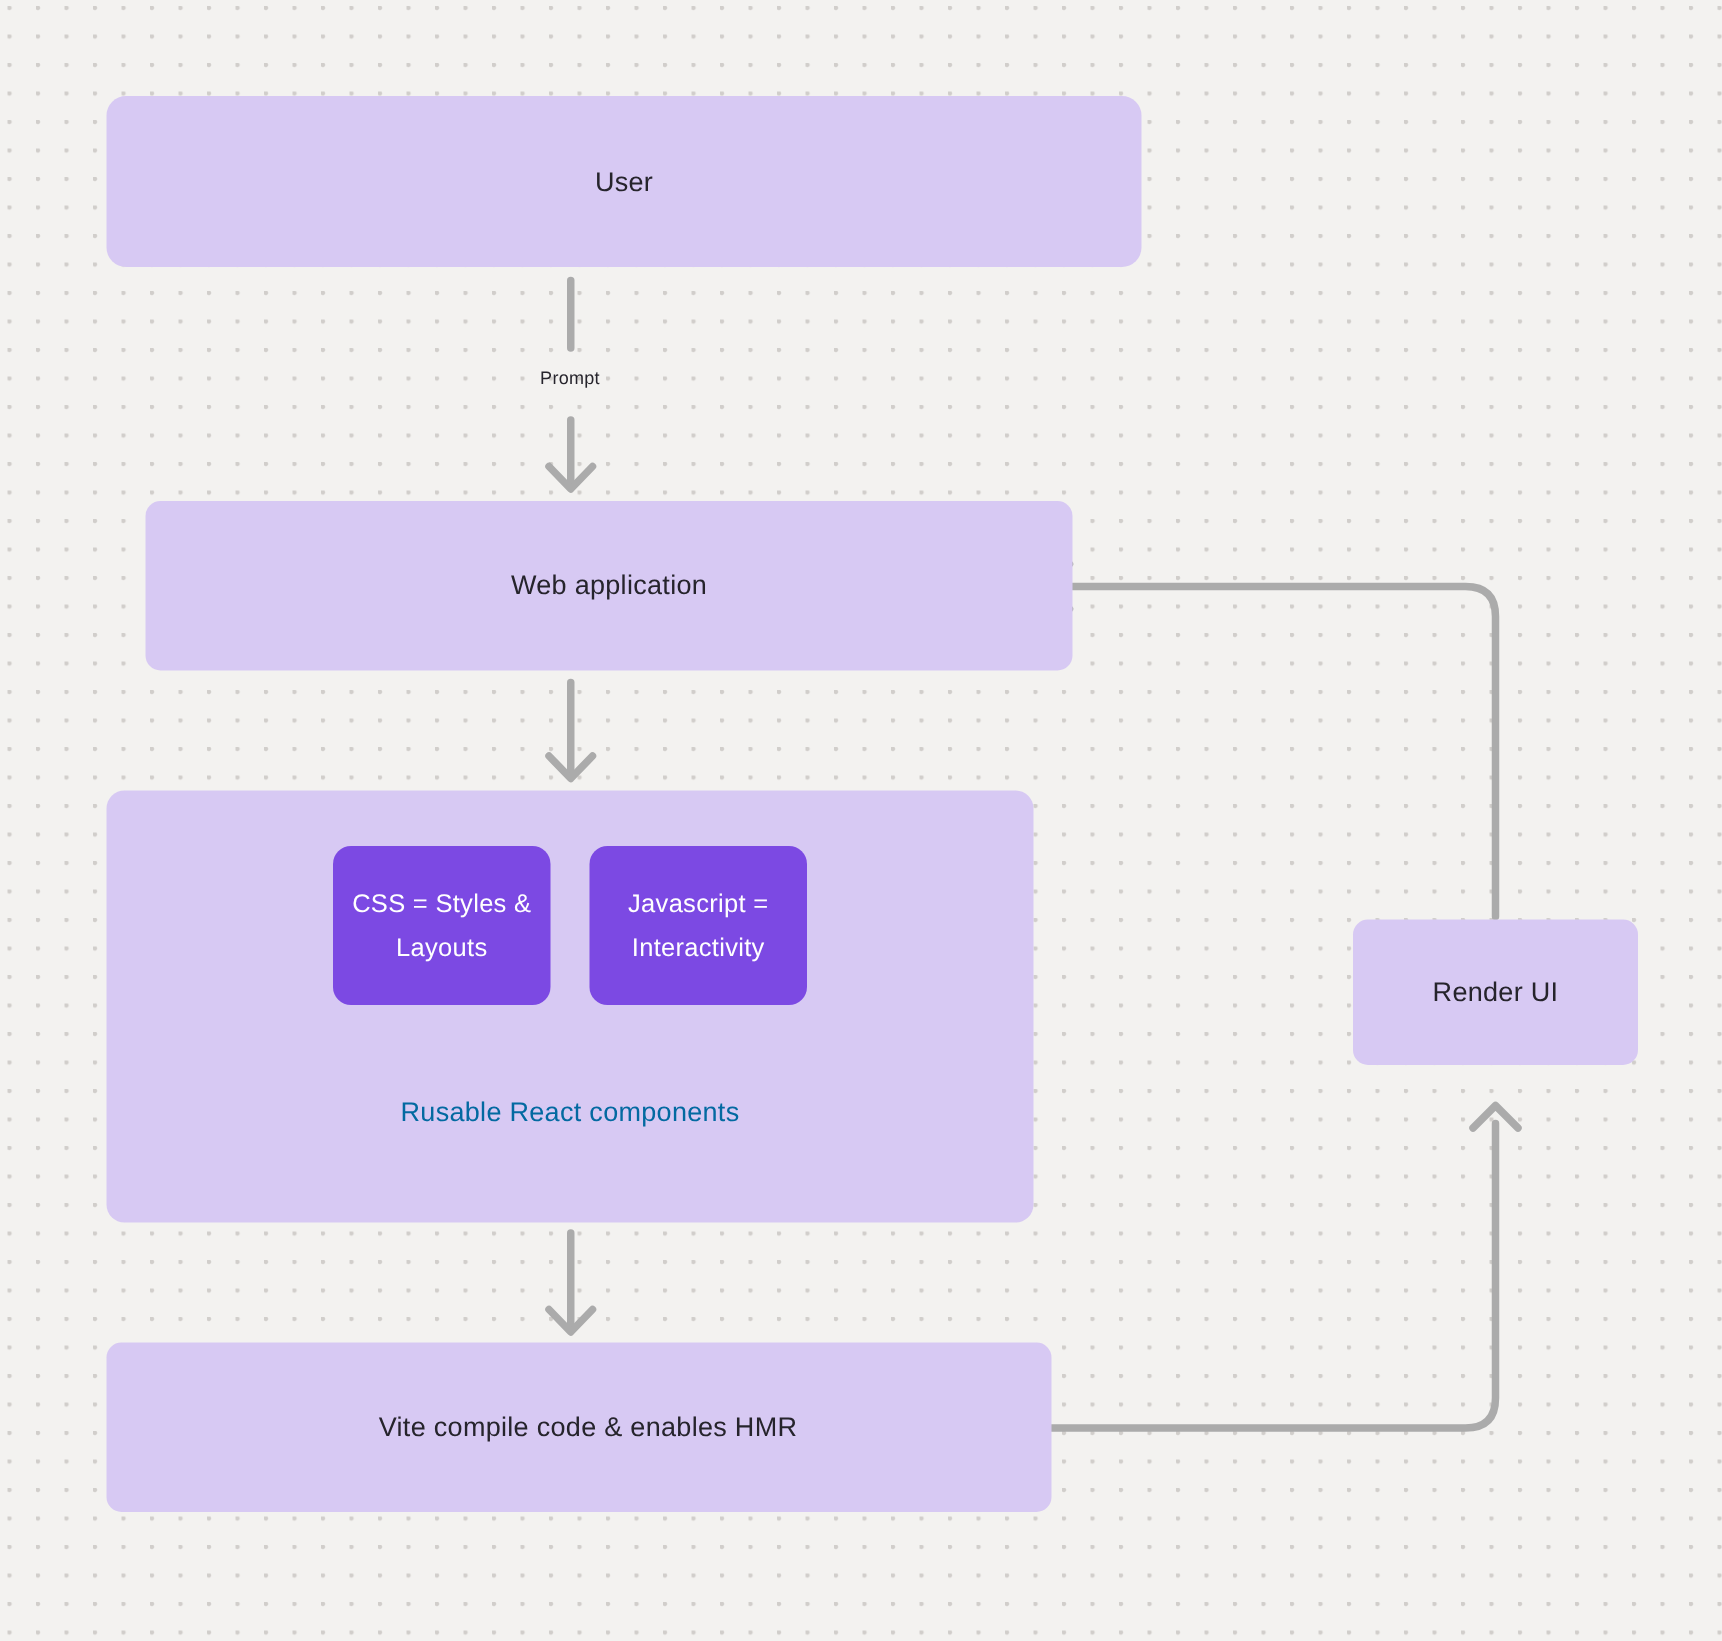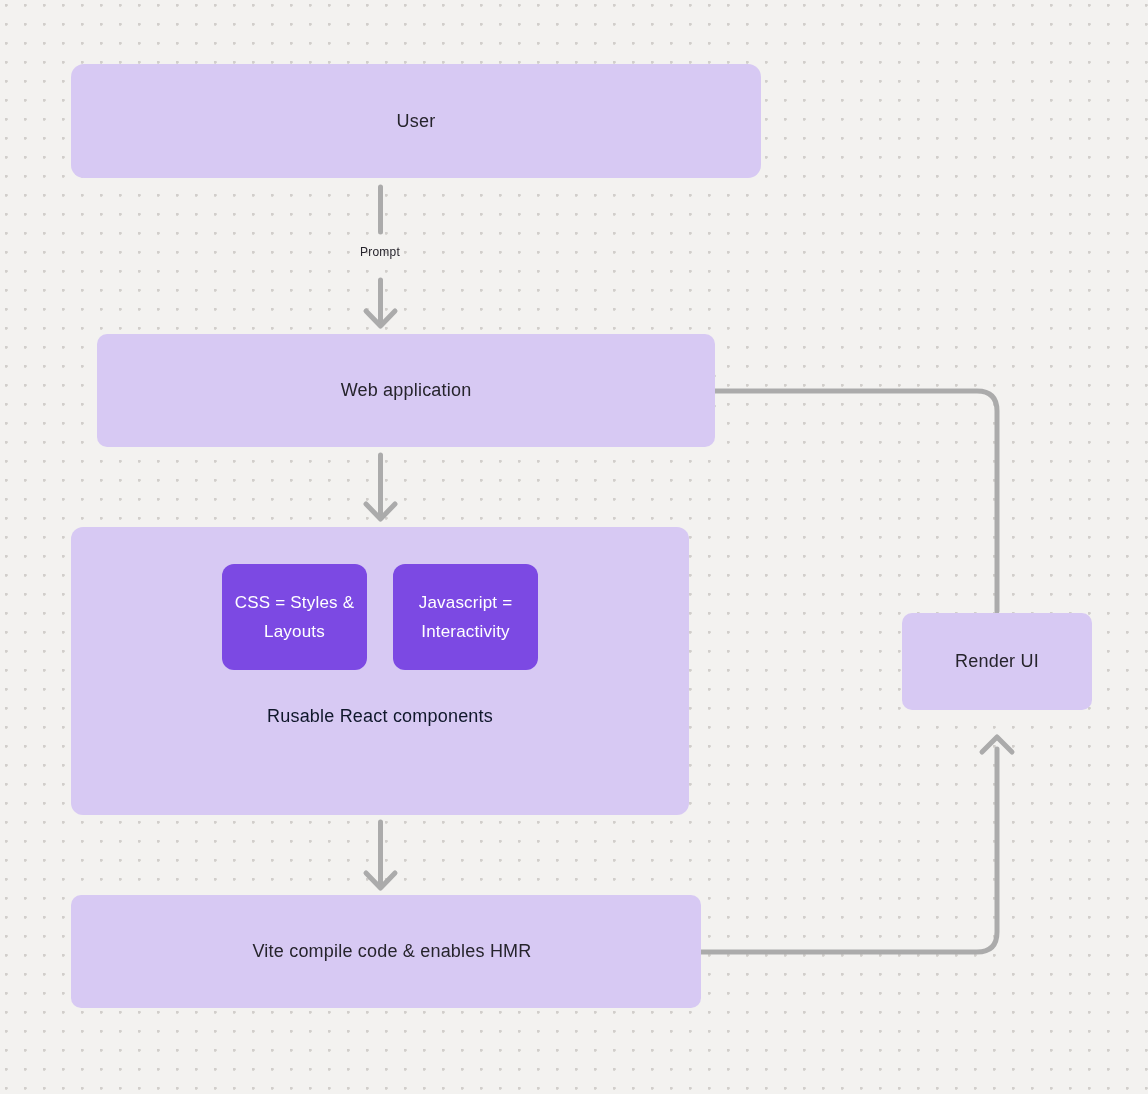--- a/index.html
+++ b/index.html
@@ -58,25 +58,25 @@
     text-align: center;
     font-size: 17px;
     font-weight: 500;
     line-height: 29px;
     padding: 0 8px;
     box-sizing: border-box;
     letter-spacing: 0.2px;
   }
   .group-caption {
     position: absolute;
-    left: 0; top: 179px; width: 100%;
+    left: 0; top: 204px; width: 100%;
     text-align: center;
     font-size: 18px;
     font-weight: 500;
-    color: #0f172a;
+    color: #0369a1;
     letter-spacing: 0.2px;
   }
   .edge-label {
     position: absolute;
     left: 380px; top: 245px;
     transform: translateX(-50%);
     font-size: 12px;
     font-weight: 500;
     color: #26242c;
     letter-spacing: 0.2px;

